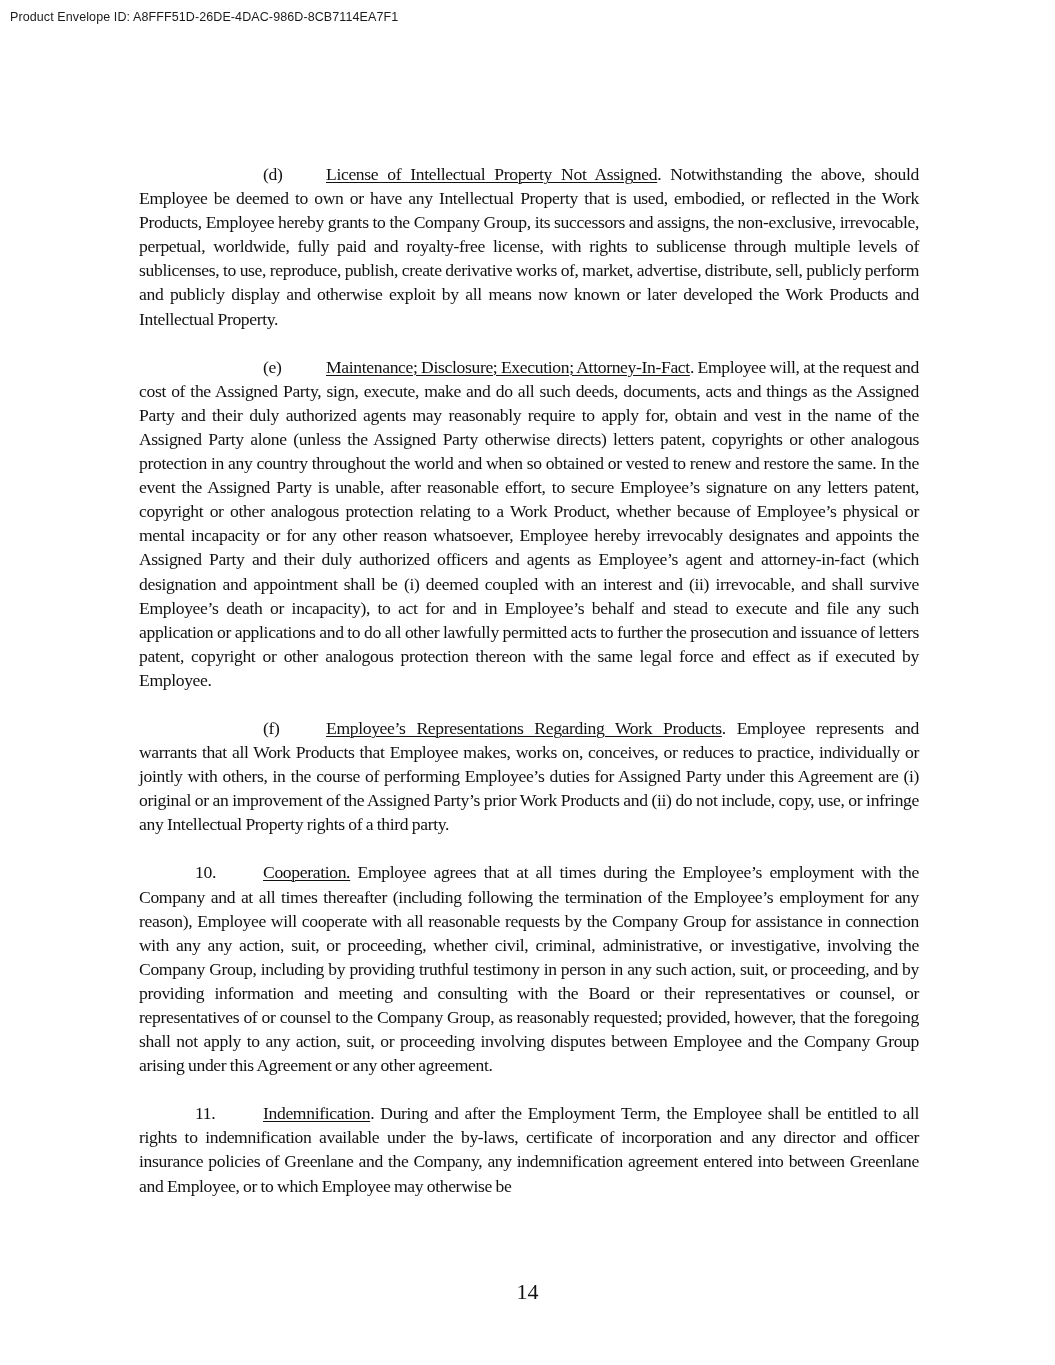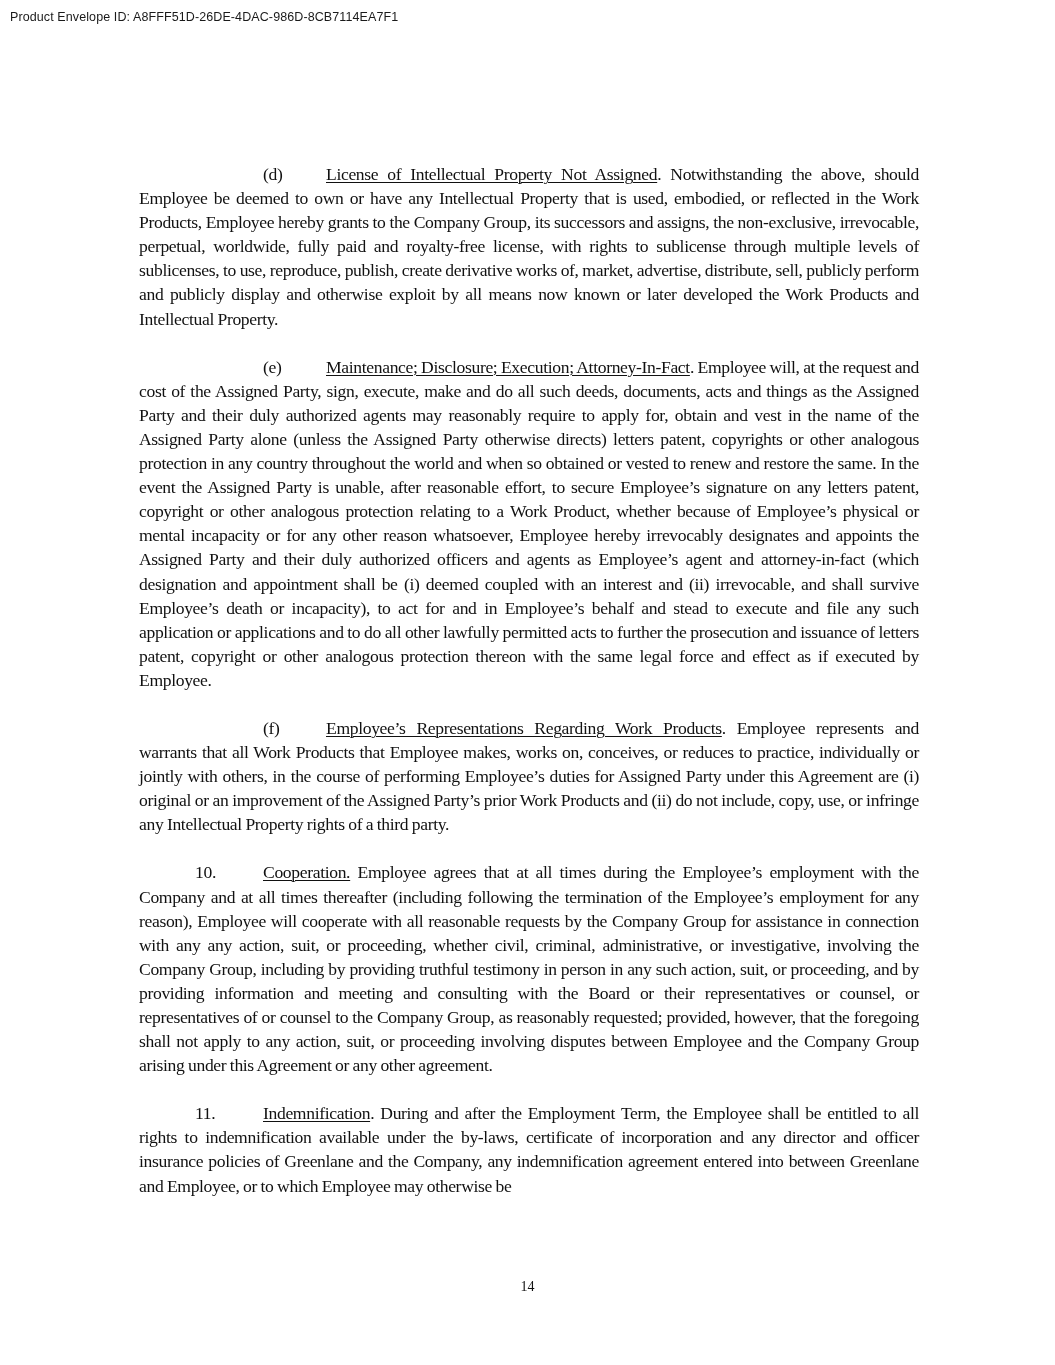--- a/index.html
+++ b/index.html
@@ -53,21 +53,21 @@
       text-underline-offset: 2px;
       text-decoration-thickness: 1px;
     }
     .page-number {
       position: absolute;
       left: 0;
       right: 0;
       top: 1279px;
       text-align: center;
       font-family: "Liberation Serif", serif;
-      font-size: 14px;
+      font-size: 22px;
       color: #111111;
     }
   </style>
 </head>
 <body>
 
 <div class="envelope">Product Envelope ID: A8FFF51D-26DE-4DAC-986D-8CB7114EA7F1</div>
 
 <div class="page">
 

